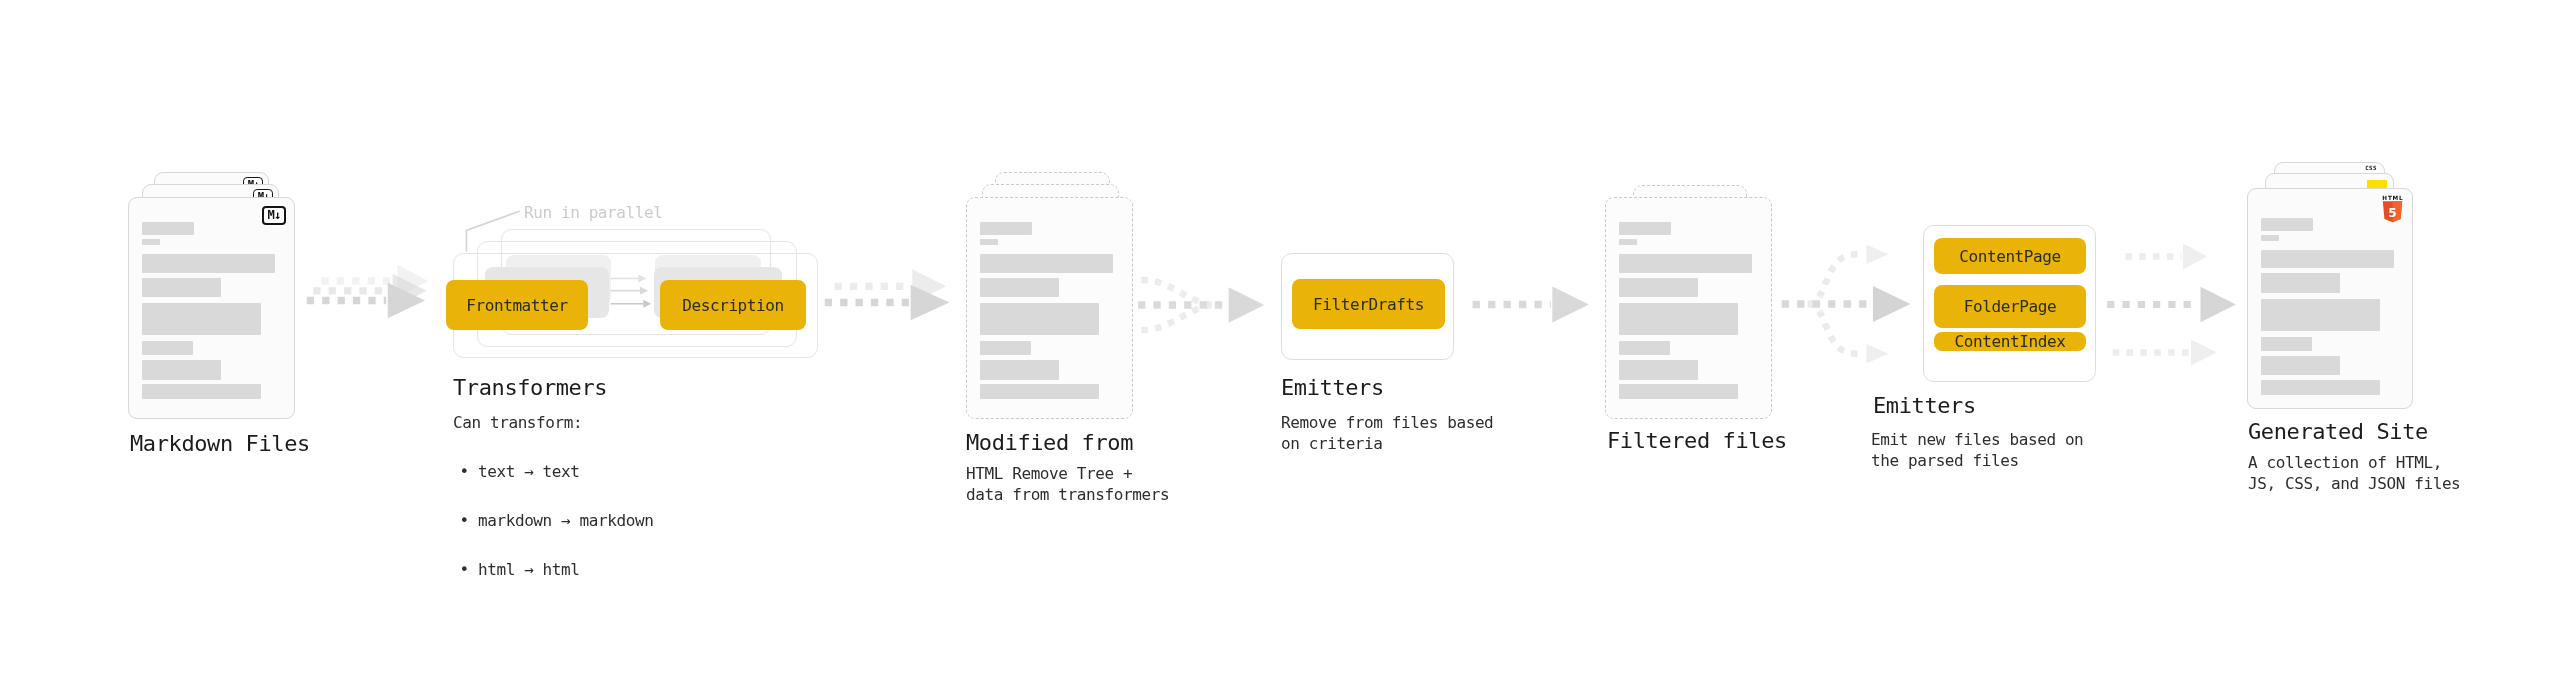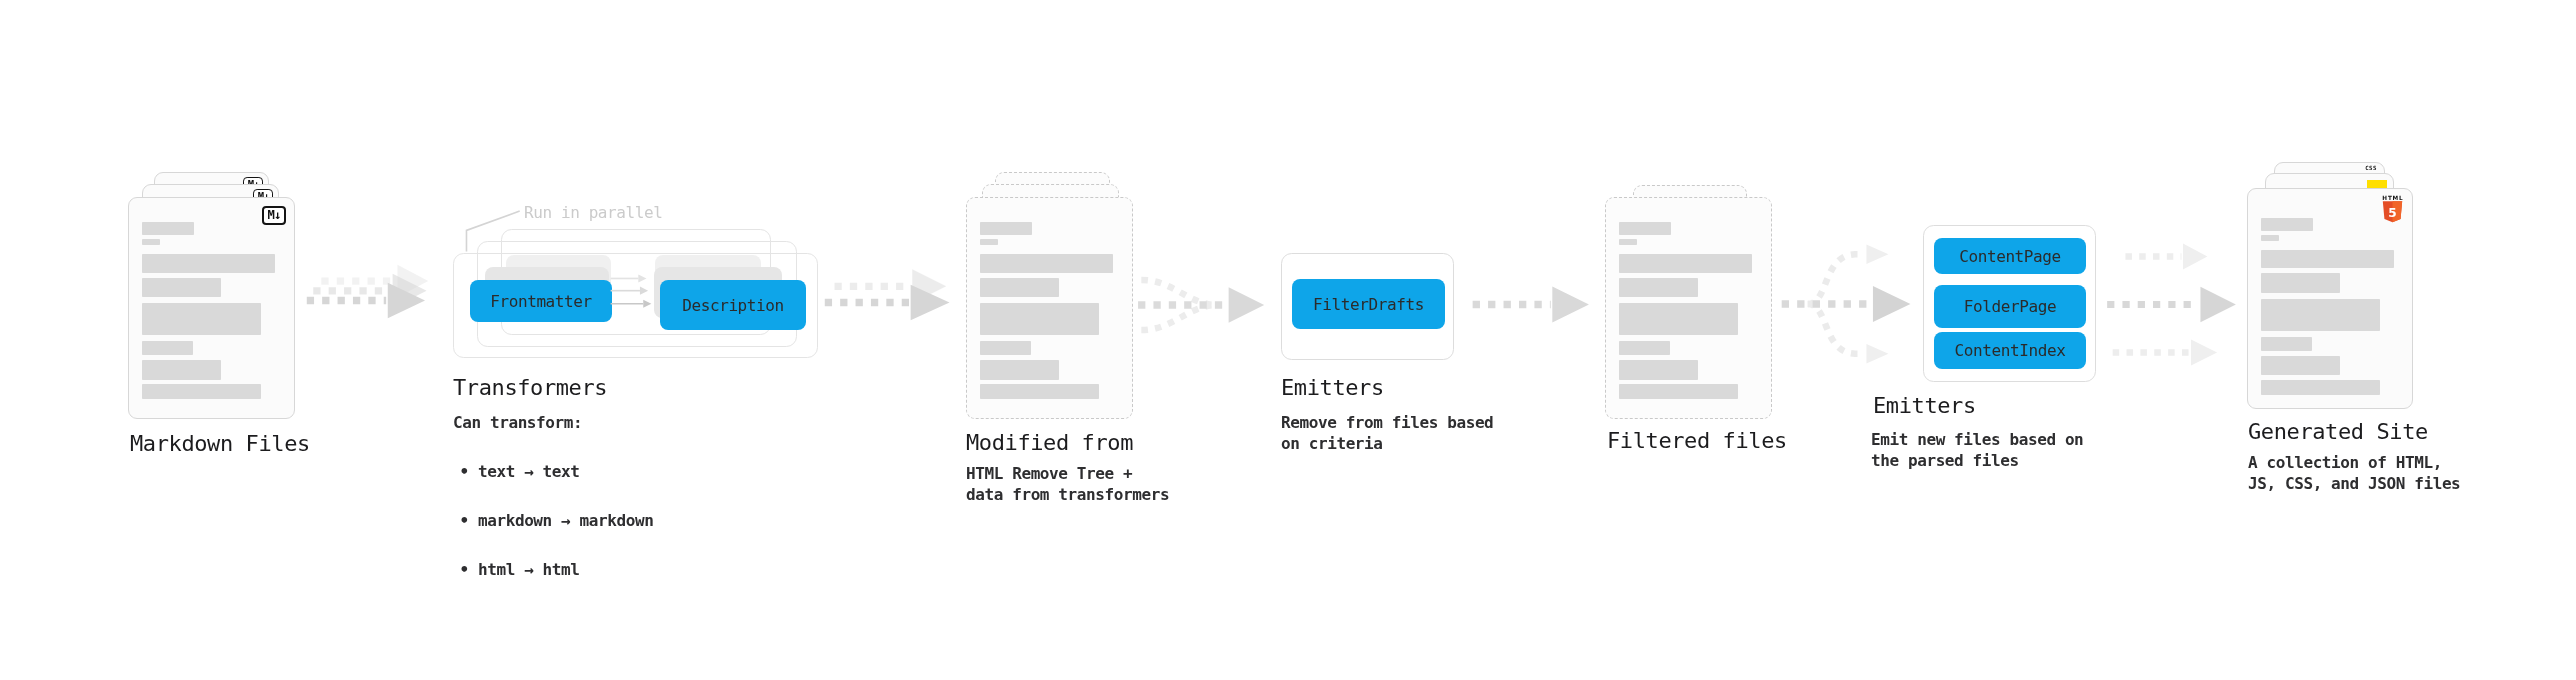--- a/index.html
+++ b/index.html
@@ -3,21 +3,21 @@
 <meta charset="utf-8">
 <style>
   html,body{margin:0;padding:0;background:#fff;}
   .canvas{position:relative;width:2576px;height:681px;background:#ffffff;overflow:hidden;
           font-family:"DejaVu Sans Mono","Liberation Mono",monospace;color:#222;}
   .abs{position:absolute;}
   svg{position:absolute;overflow:visible;display:block;}
 
   
   .h{position:absolute;font-size:22px;line-height:24.4px;color:#1c1c1e;white-space:nowrap;letter-spacing:-0.4px;}
-  .body{position:absolute;font-size:16px;line-height:21px;color:#2e2e30;white-space:nowrap;letter-spacing:-0.4px;font-weight:bold;}
+  .body{position:absolute;font-size:16px;line-height:21px;color:#2e2e30;white-space:nowrap;letter-spacing:-0.4px;}
   .body .bullet{padding-left:6.5px;margin-top:28px;}
   .note{position:absolute;font-size:16px;color:#cbcbcb;white-space:nowrap;letter-spacing:-0.4px;}
 
   
   .doc{position:absolute;background:#fbfbfb;border:1.6px solid #d7d7d7;border-radius:9px;box-sizing:border-box;}
   .doc.dashed{border:1.6px dashed #c9c9c9;background:#fcfcfc;}
   .bars{position:absolute;left:13px;top:24.4px;right:13px;}
   .bars i{display:block;background:#d9d9d9;border-radius:0.8px;}
   .b1{width:52px;height:13px;margin-bottom:4.1px;}
   .b2{width:18px;height:5.7px;margin-bottom:9px;}
@@ -26,21 +26,21 @@
   .b5{width:119px;height:32.5px;margin-bottom:5.7px;}
   .b6{width:51px;height:14px;margin-bottom:4.9px;}
   .b7{width:79px;height:19.5px;margin-bottom:4.9px;}
   .b8{width:119px;height:14.6px;}
 
   
   .frame{position:absolute;border:1.6px solid #e4e4e4;border-radius:10.6px;box-sizing:border-box;background:transparent;}
   .panel{position:absolute;border:1.6px solid #ddd;border-radius:10.6px;box-sizing:border-box;background:#fff;}
 
   
-  .node{position:absolute;background:#0ea5e9;border-radius:8.1px;display:flex;align-items:center;justify-content:center;
+  .node{position:absolute;background:#eab308;border-radius:8.1px;display:flex;align-items:center;justify-content:center;
         font-size:16px;color:#2b2b2b;letter-spacing:-0.4px;white-space:nowrap;}
   .ghost1{background:#e6e6e6;}
   .ghost2{background:#f0f0f0;}
 
   
   .mdbadge{position:absolute;top:8.1px;right:8.1px;background:#fff;border:2px solid #141414;border-radius:4.1px;
            font-size:12.2px;font-weight:bold;color:#111;line-height:14.6px;padding:0 3.3px;letter-spacing:-0.8px;}
   .mdbadge.small{top:4.1px;right:4.9px;font-size:10.6px;line-height:12.2px;border-width:1.6px;}
 
   
@@ -144,21 +144,21 @@
     <div class="frame" style="left:477px;top:241px;width:320px;height:106px"></div>
     <div class="frame" style="left:453px;top:253px;width:365px;height:105px"></div>
 
     <svg class="abs" style="left:459px;top:203px" width="69" height="50" viewBox="0 0 85 62">
       <polyline points="75,10 9,34 9,60" stroke="#d4d4d4" stroke-width="2" fill="none"></polyline>
     </svg>
     <div class="note" style="left:524px;top:203px">Run in parallel</div>
 
     <div class="node ghost2" style="left:506px;top:255px;width:105px;height:51px"></div>
     <div class="node ghost1" style="left:485px;top:267px;width:124px;height:51px"></div>
-    <div class="node" style="left:470px;top:280px;width:142px;height:42px">
+    <div class="node" style="left:446px;top:280px;width:142px;height:50px">
       <span>Frontmatter</span>
     </div>
 
     <div class="node ghost2" style="left:655px;top:255px;width:106px;height:51px"></div>
     <div class="node ghost1" style="left:654px;top:267px;width:128px;height:51px"></div>
     <div class="node" style="left:660px;top:280px;width:146px;height:50px">
       <span>Description</span>
     </div>
 
     <svg class="abs" style="left:609px;top:271px" width="44" height="41" viewBox="0 0 54 50">
@@ -231,21 +231,21 @@
   </div>
 
   <div>
     <div class="panel" style="left:1923px;top:225px;width:173px;height:157px"></div>
     <div class="node" style="left:1934px;top:238px;width:152px;height:36px">
       <span>ContentPage</span>
     </div>
     <div class="node" style="left:1934px;top:285px;width:152px;height:43px">
       <span>FolderPage</span>
     </div>
-    <div class="node" style="left:1934px;top:332px;width:152px;height:37px">
+    <div class="node" style="left:1934px;top:332px;width:152px;height:19px">
       <span>ContentIndex</span>
     </div>
     <div class="h" style="left:1873px;top:394px">Emitters</div>
     <div class="body" style="left:1871px;top:429px">
       <div>Emit new files based on</div>
       <div>the parsed files</div>
     </div>
   </div>
 
   <div>

